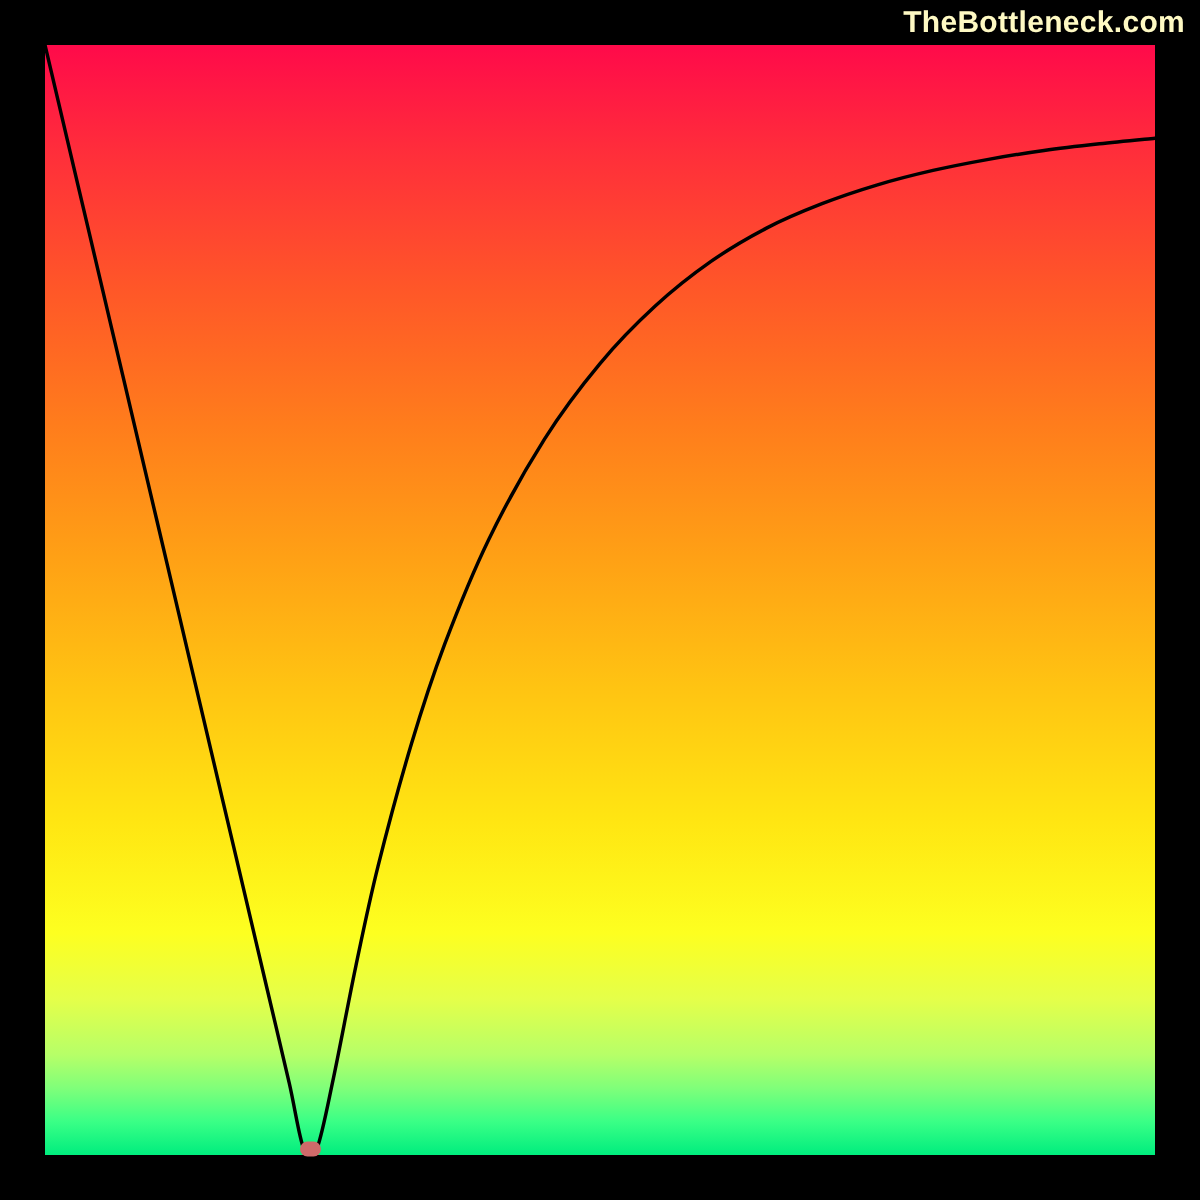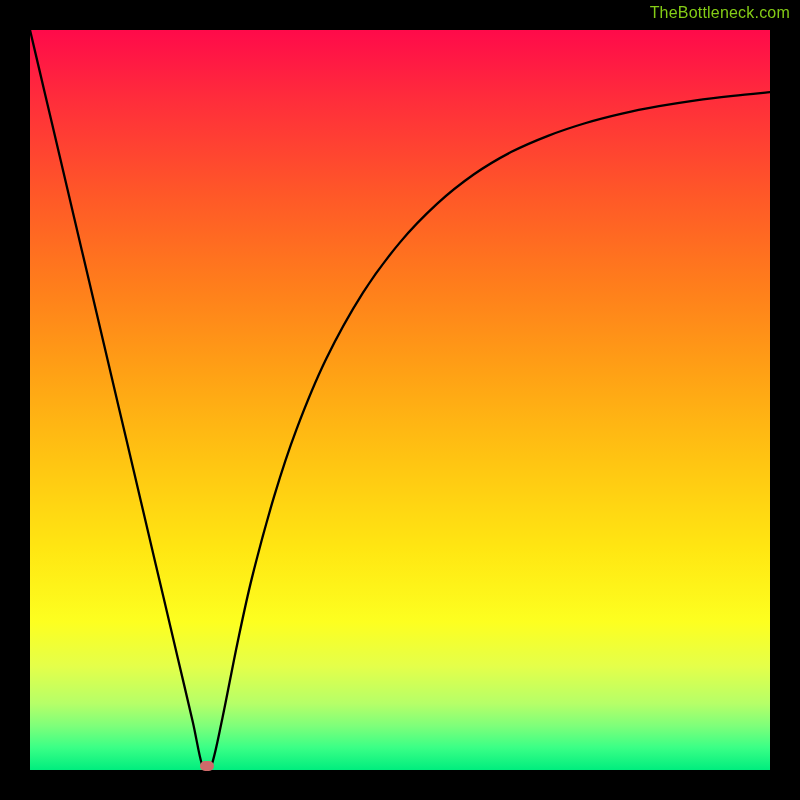--- a/index.html
+++ b/index.html
@@ -1,17 +1,17 @@
 <!DOCTYPE html>
 <html><head>
 <meta charset="utf-8">
 <style>
   * { margin: 0; padding: 0; box-sizing: border-box; }
   body { width: 800px; height: 800px; background: #000; position: relative; font-family: Arial, Helvetica, sans-serif; }
-  .watermark { position: absolute; top: 4px; right: 10px; color: #84cc16; font-size: 16px; font-weight: 400; letter-spacing: 0.2px; z-index: 10; }
+  .watermark { position: absolute; top: 4px; right: 10px; color: #fef9c3; font-size: 20px; font-weight: 700; letter-spacing: 0.2px; z-index: 10; }
   .frame { position: absolute; top: 30px; left: 30px; width: 740px; height: 740px; }
   .plot-bg { position: absolute; inset: 0; background: linear-gradient(to bottom,
       #ff0a4a 0%,
       #ff2f3a 10%,
       #ff5728 22%,
       #ff7c1c 34%,
       #ffa015 46%,
       #ffc412 58%,
       #ffe612 70%,
       #fdff20 80%,

